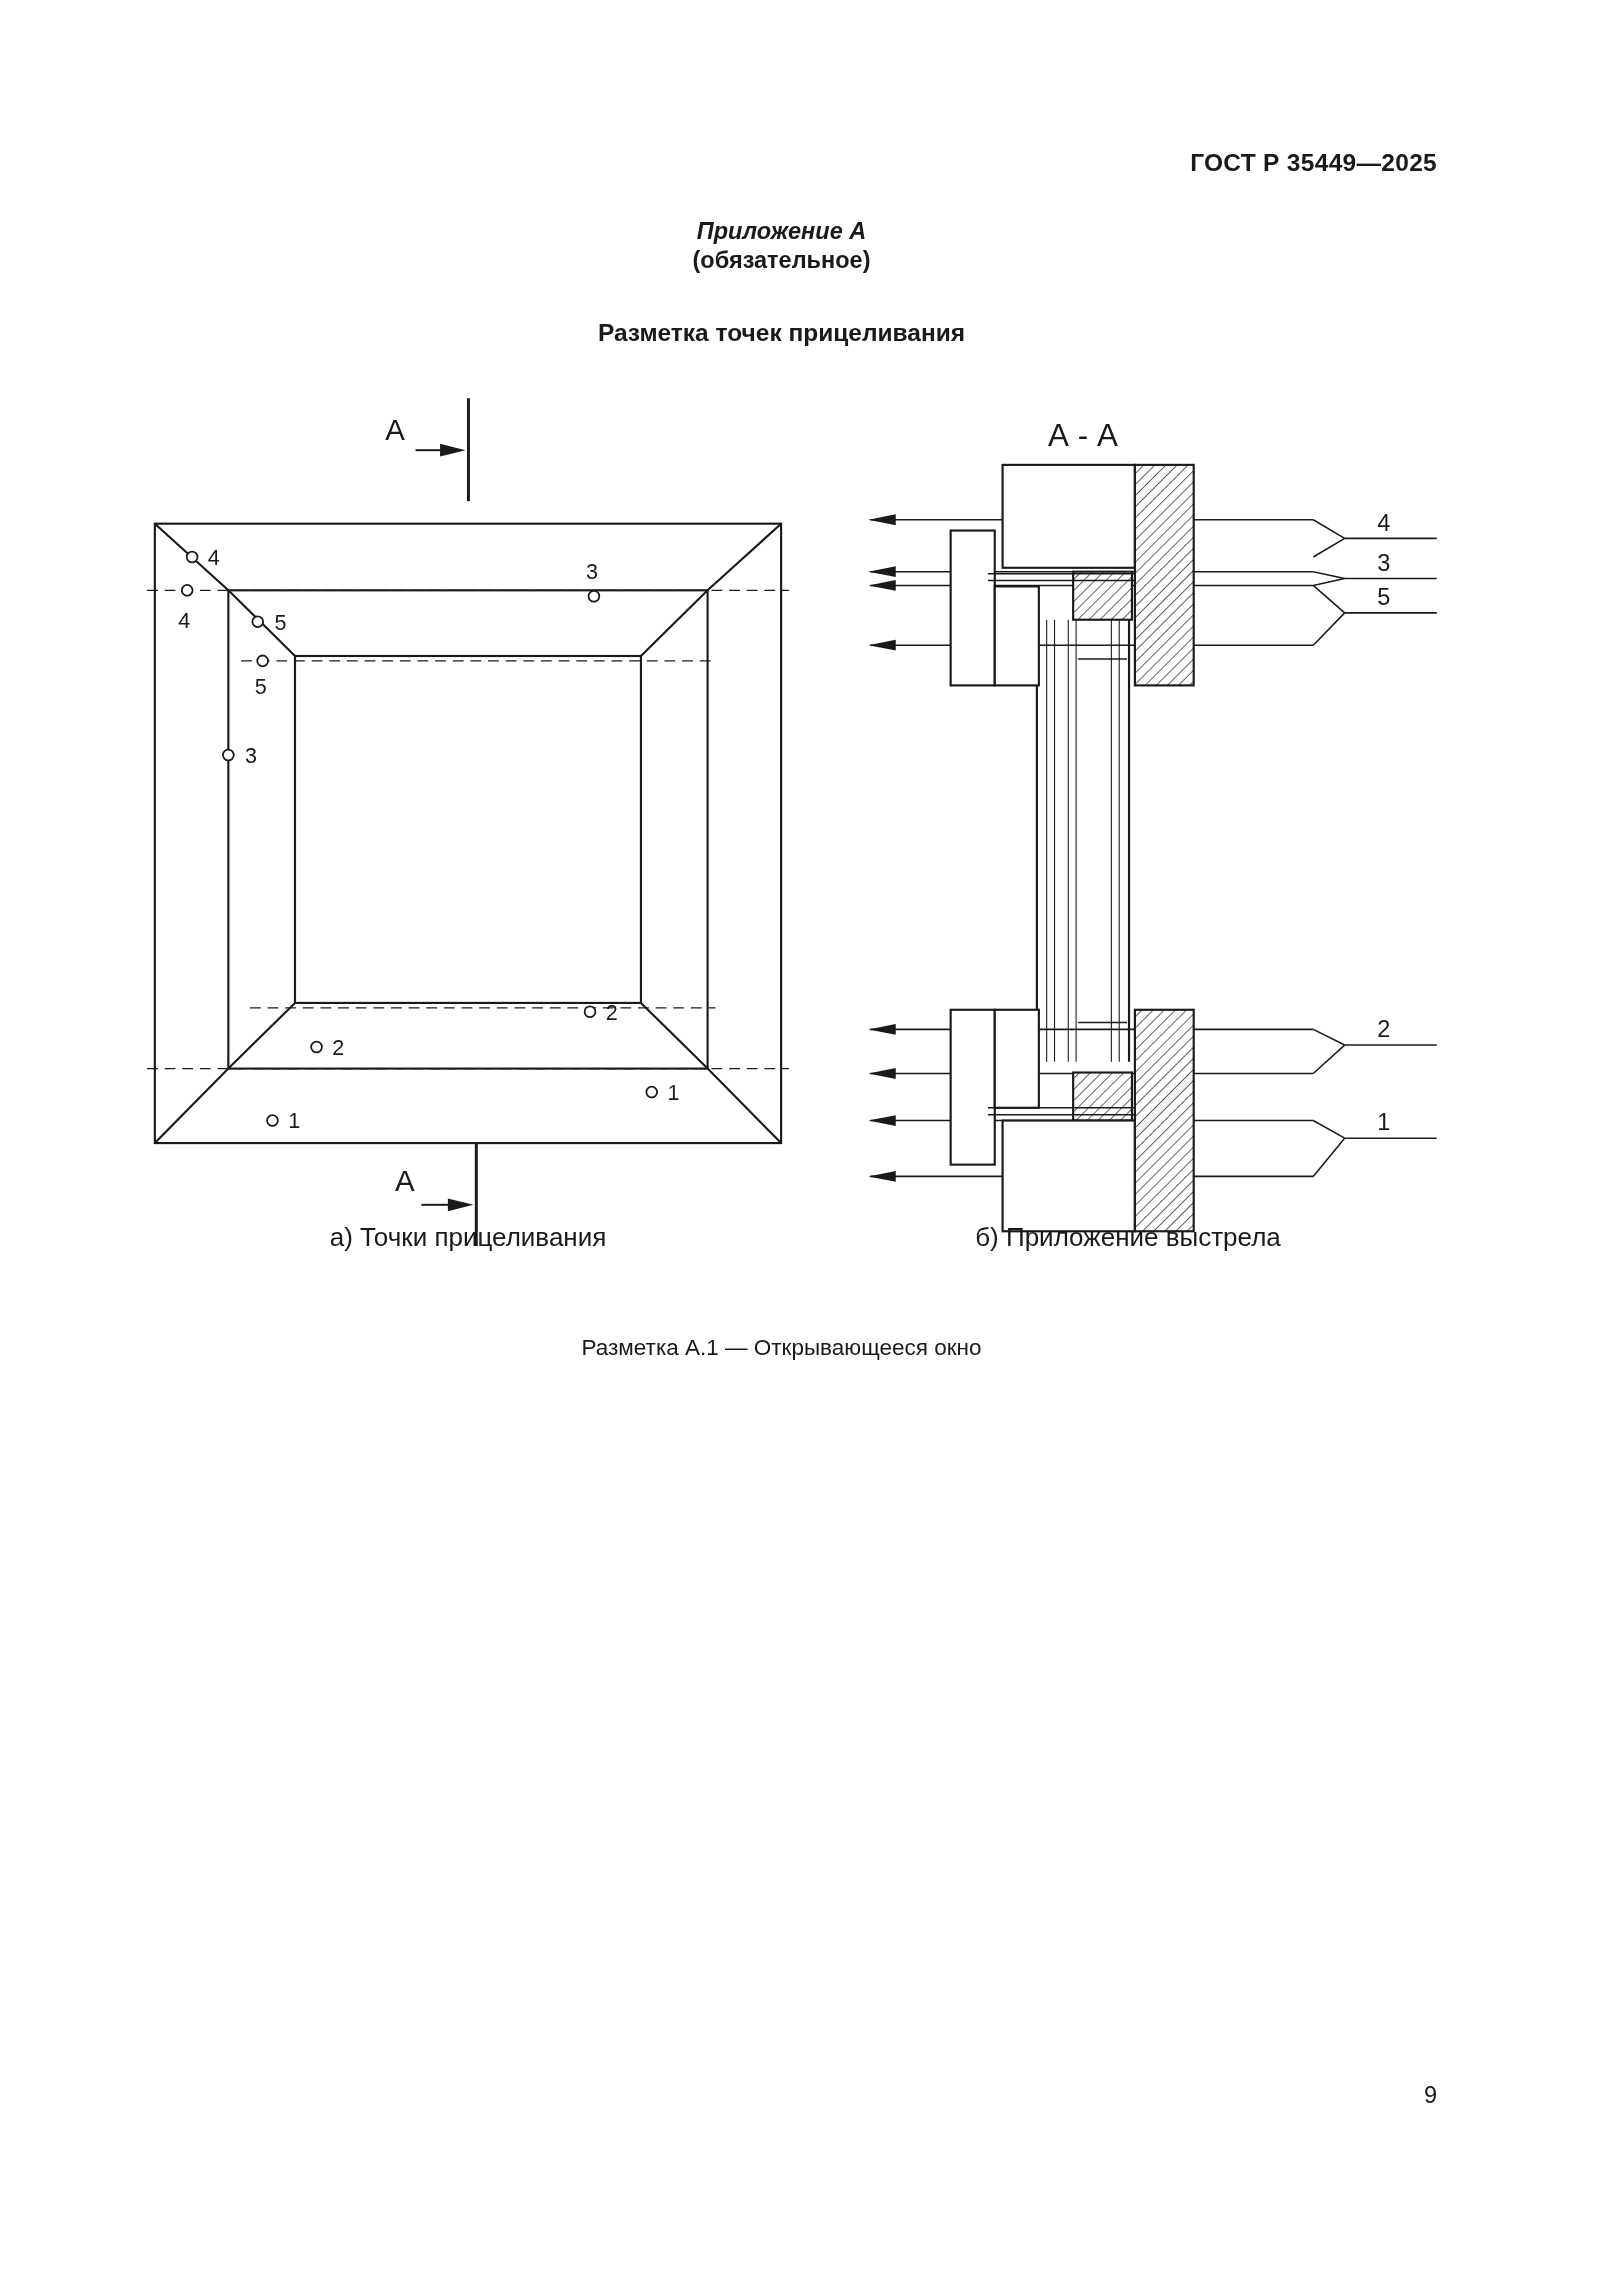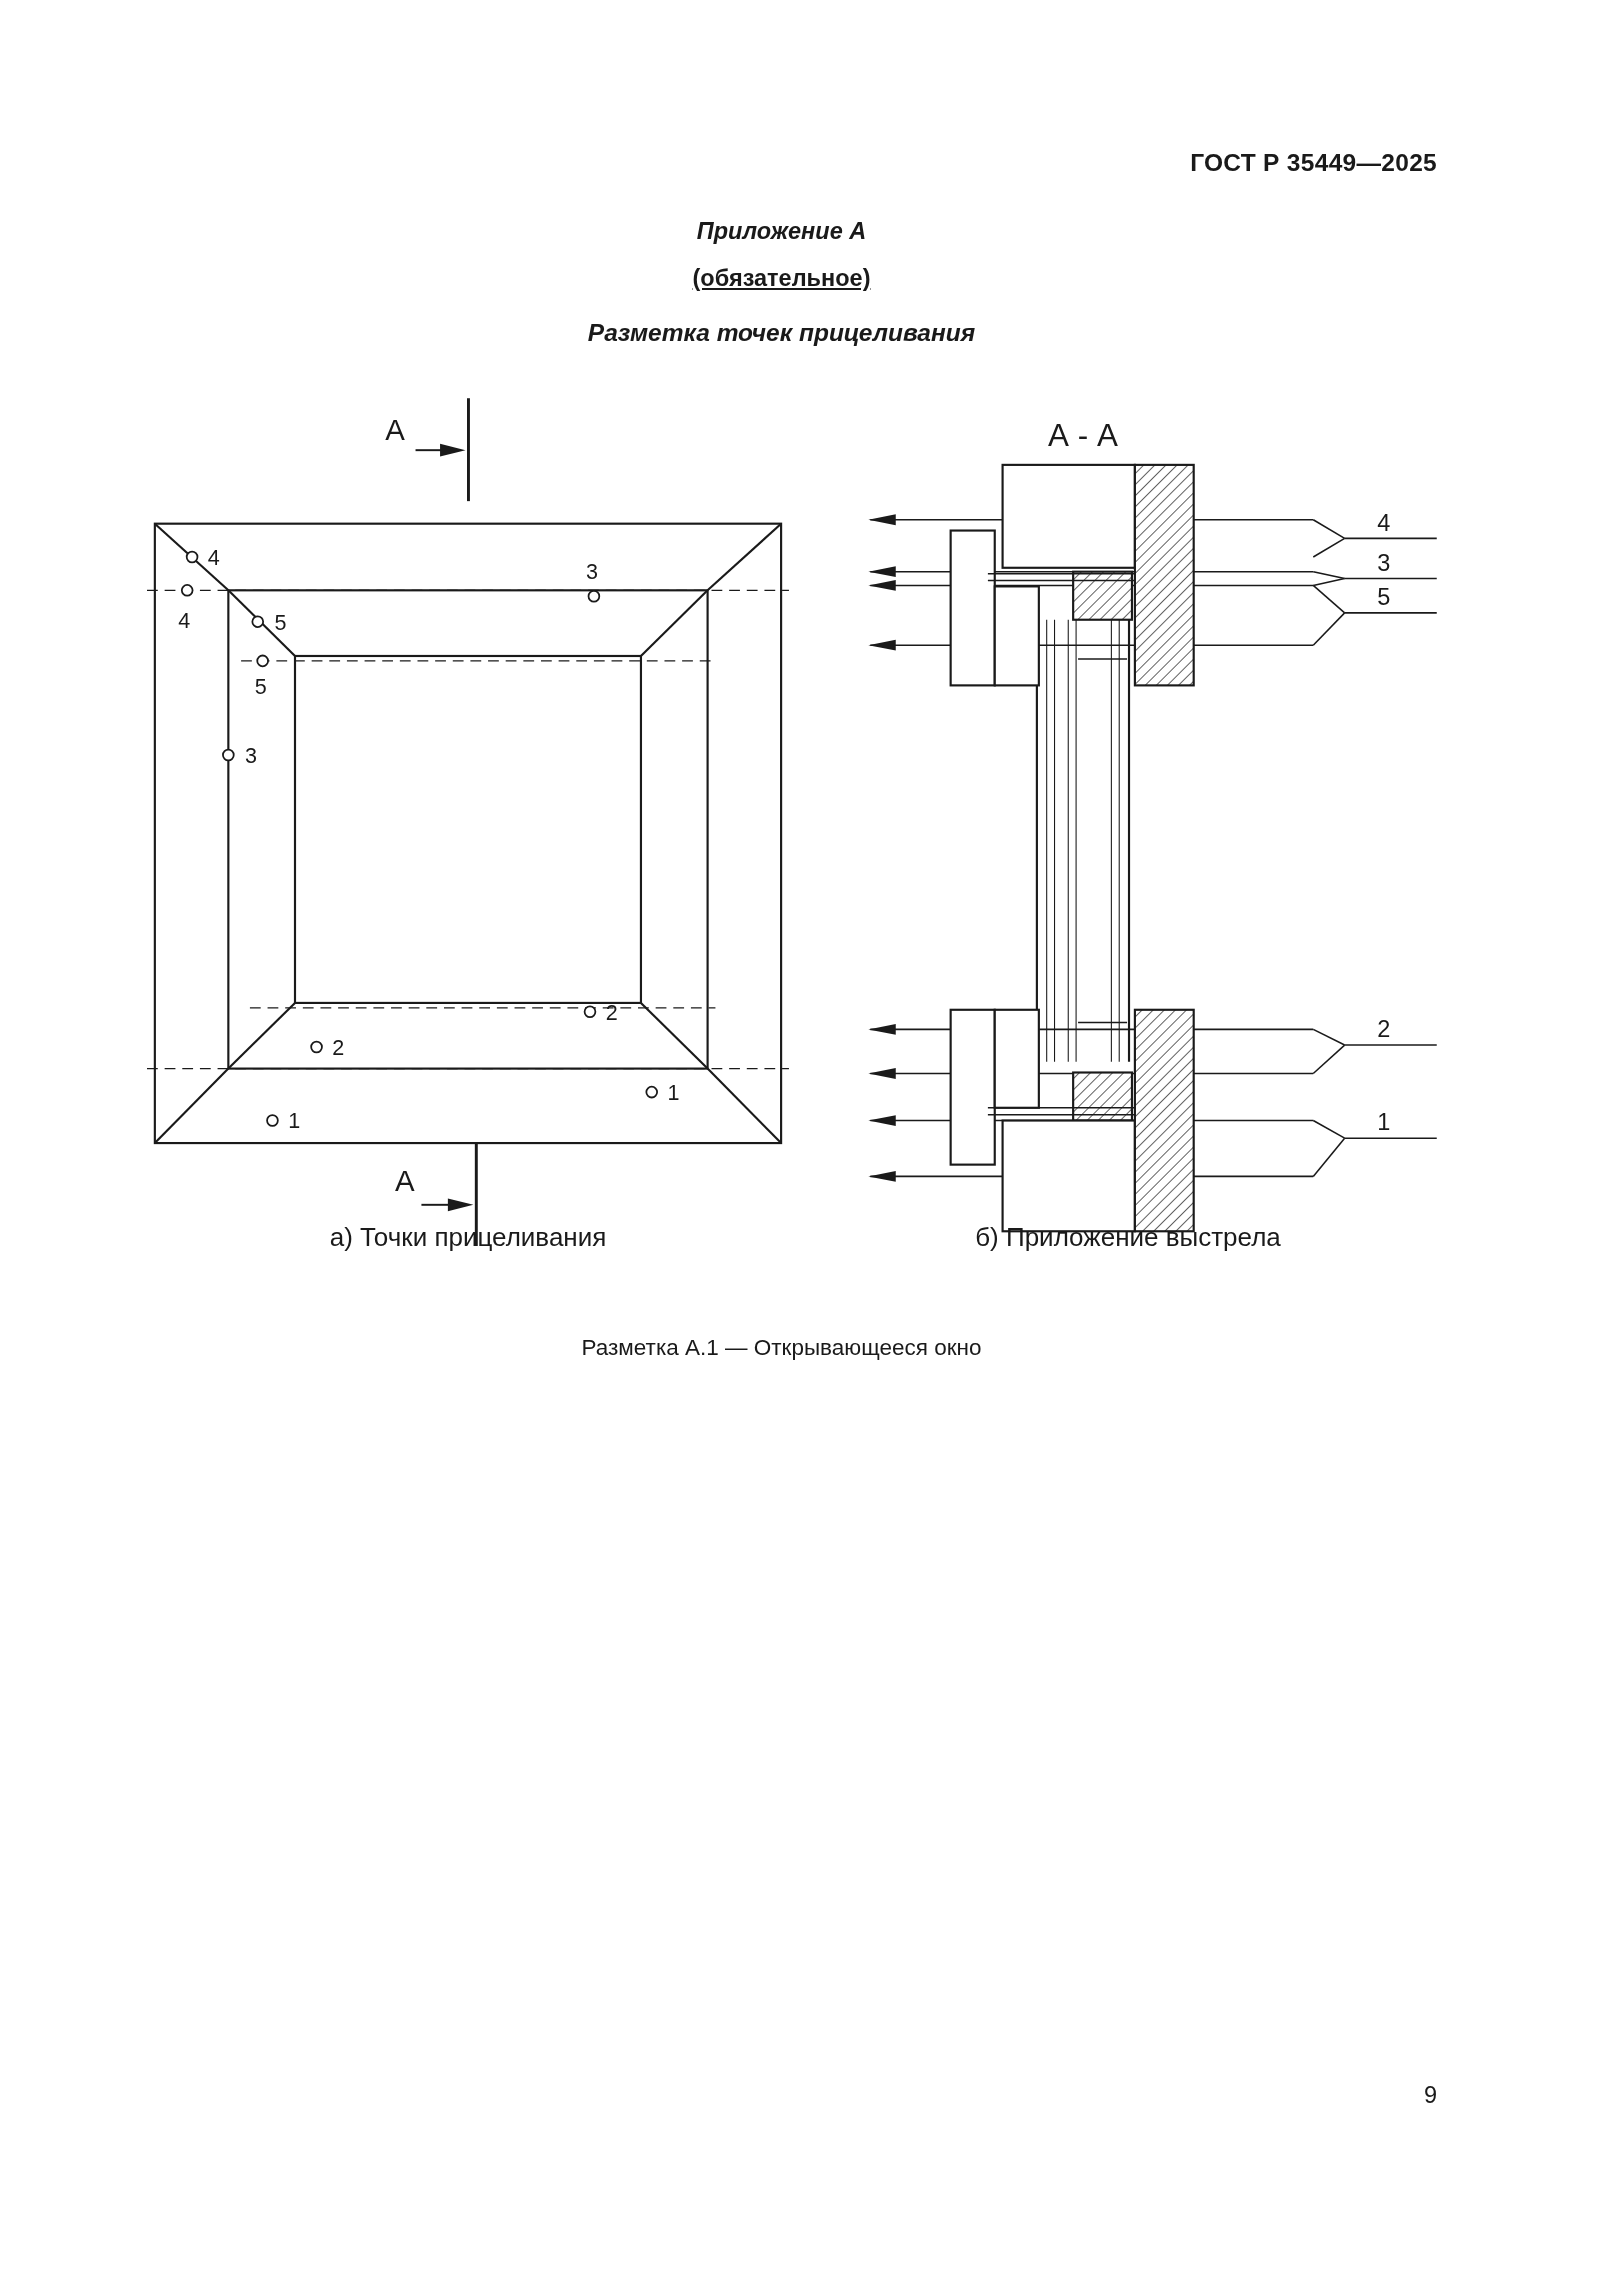--- a/index.html
+++ b/index.html
@@ -12,22 +12,22 @@
     overflow:hidden;
   }
   .doc-header{
     position:absolute;top:149px;right:184px;
     font-size:24.5px;font-weight:bold;letter-spacing:0.3px;
   }
   .center-block{
     position:absolute;left:127px;width:1309px;text-align:center;
   }
   .appendix-name{top:218px;font-size:23.5px;font-weight:bold;font-style:italic;}
-  .appendix-status{top:265px;font-size:23.5px;font-weight:bold;text-decoration:underline;}
-  .appendix-title{top:319px;font-size:24.5px;font-weight:bold;font-style:italic;}
+  .appendix-status{top:247px;font-size:23.5px;font-weight:bold;}
+  .appendix-title{top:319px;font-size:24.5px;font-weight:bold;}
   .subcaption{
     position:absolute;top:1222px;width:490px;text-align:center;font-size:26px;
   }
   .subcaption-a{left:223px;}
   .subcaption-b{left:883px;}
   .figure-caption{top:1335px;font-size:22.5px;}
   .page-number{
     position:absolute;top:2082px;right:184px;font-size:23.5px;
   }
   svg text{

